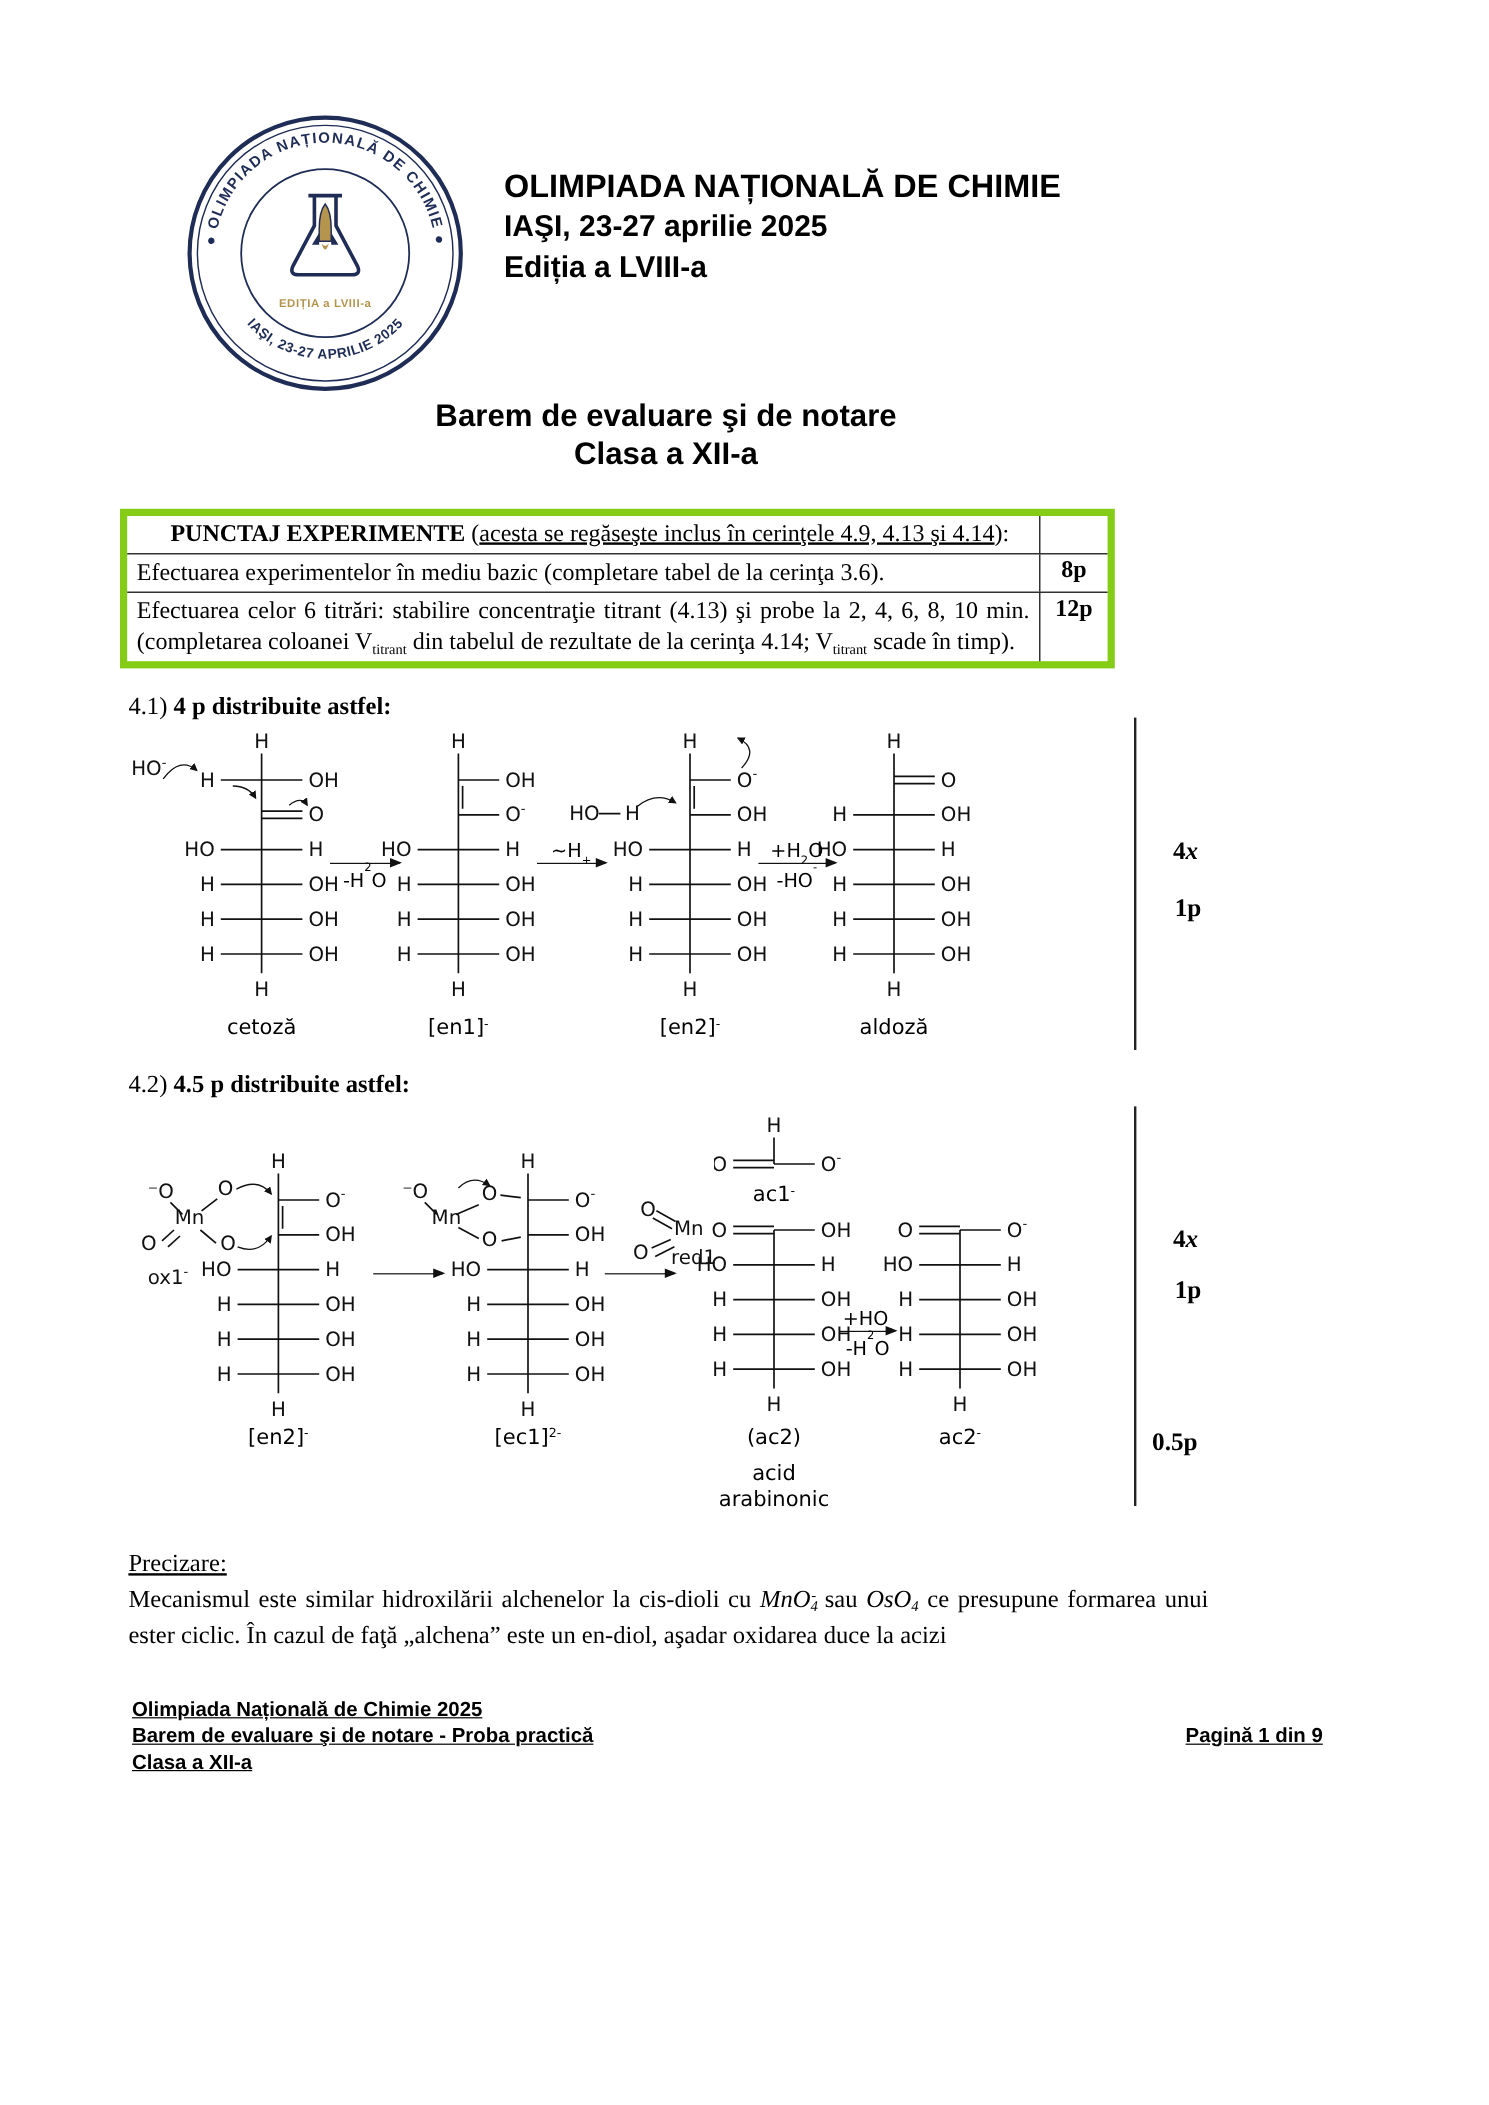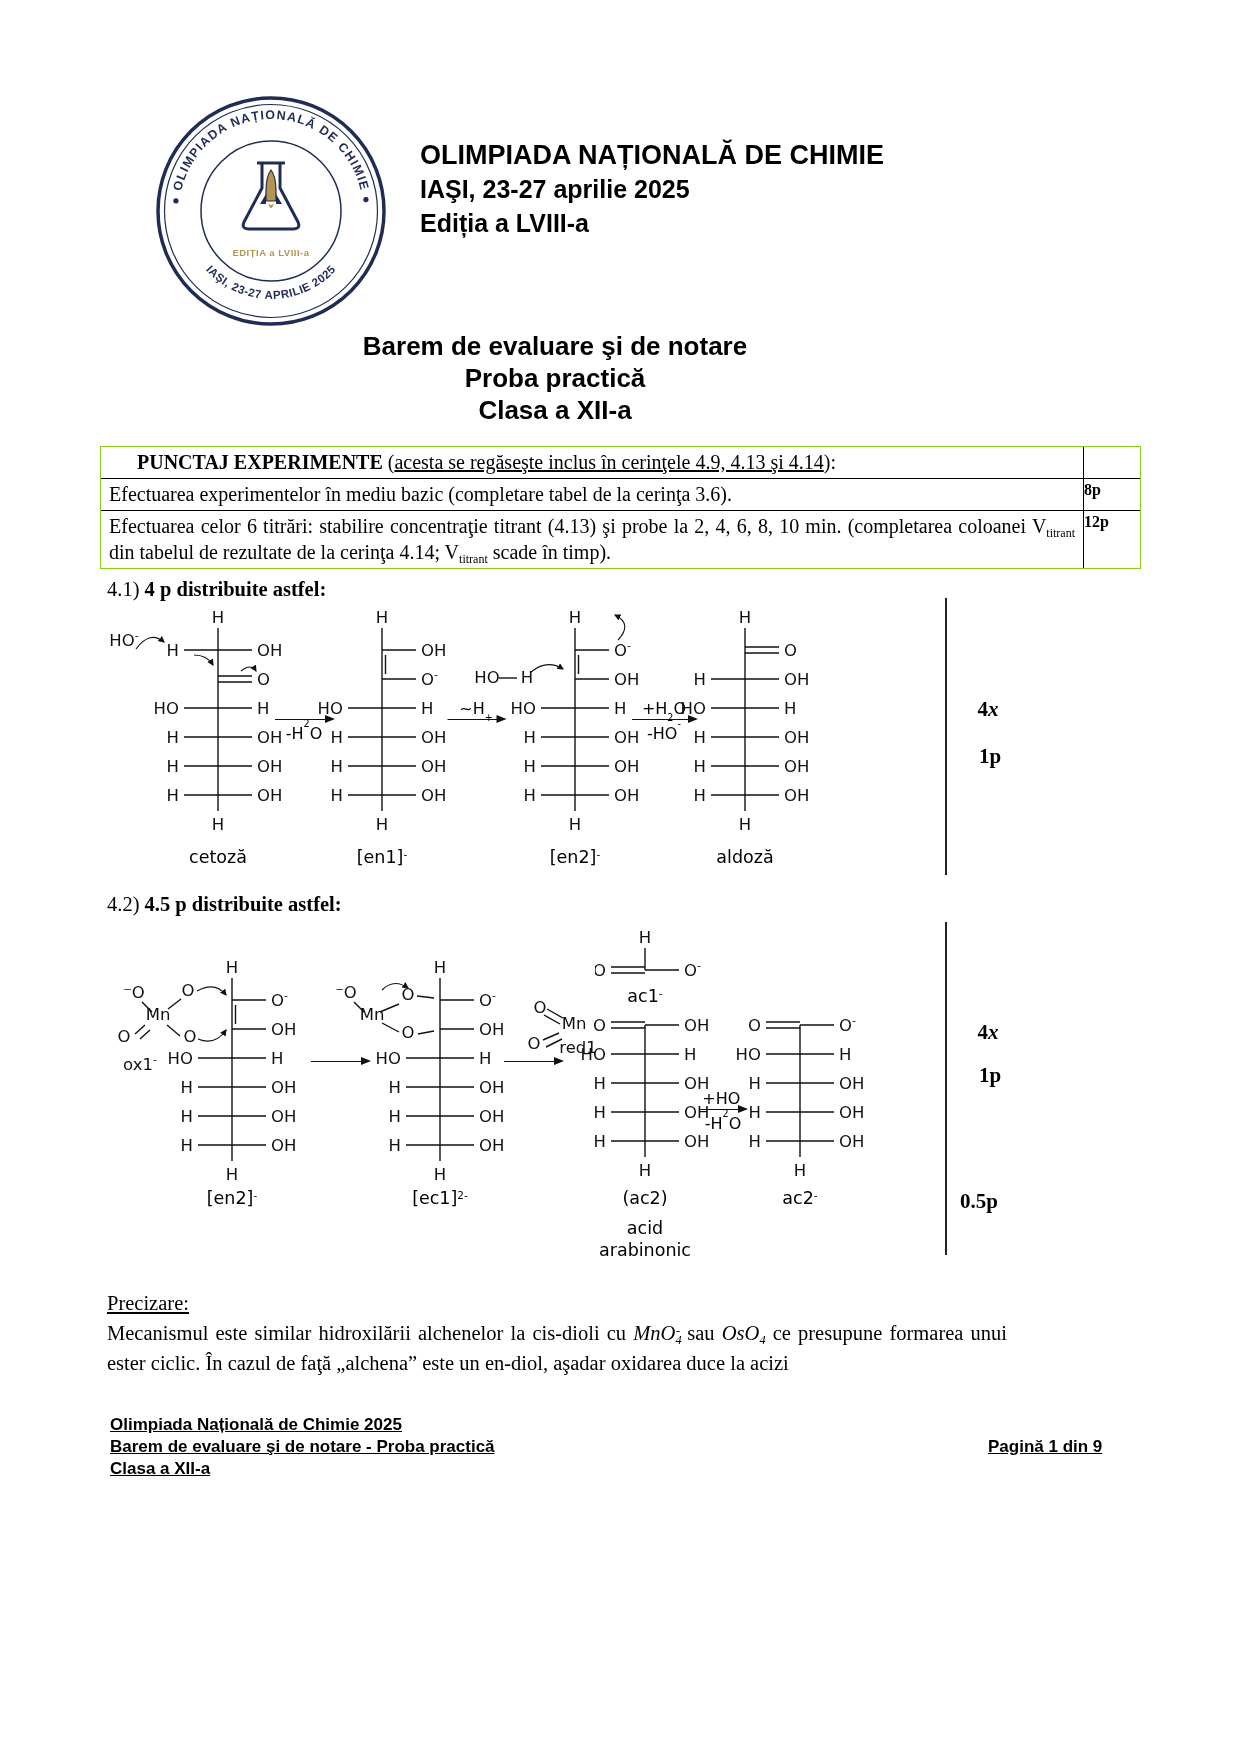--- a/index.html
+++ b/index.html
@@ -15,25 +15,25 @@
 
   
   .hdr{left:420px;top:138px;width:630px;font-weight:bold;
        font-family:"Liberation Sans",sans-serif;line-height:34px;}
   .hdr .l1{font-size:27px;}
   .hdr .l2,.hdr .l3{font-size:25px;}
   .doc-title{left:340px;top:330px;width:430px;text-align:center;font-weight:bold;
        font-family:"Liberation Sans",sans-serif;font-size:26px;line-height:32px;}
 
   
-  .score-table{left:100px;top:446px;width:1041px;border:1px solid #84cc16;box-sizing:border-box;}
+  .score-table{left:100px;top:424px;width:829px;border:6px solid #84cc16;box-sizing:border-box;}
   .tr{display:flex;border-bottom:1px solid #000;}
   .tr:last-child{border-bottom:none;}
   .td-main{flex:1;padding:2px 8px 3px 8px;font-size:20px;line-height:1.3;}
-  .td-pts{width:56px;border-left:1px solid #000;font-size:16px;
+  .td-pts{width:56px;border-left:1px solid #000;text-align:center;font-size:20px;
           font-weight:bold;padding-top:2px;flex:none;}
   .just{text-align:justify;}
   .indent{padding-left:36px;}
 
   .heading{font-size:20.5px;}
   .prewrap{white-space:pre-wrap;}
 
   
   .scheme{position:absolute;}
   .struct{position:absolute;}
@@ -89,21 +89,20 @@
   </svg>
 
   <div class="abs hdr">
     <div class="l1">OLIMPIADA NAȚIONALĂ DE CHIMIE</div>
     <div class="l2">IAŞI, 23-27 aprilie 2025</div>
     <div class="l3">Ediția a LVIII-a</div>
   </div>
 
   <div class="abs doc-title">
     <div>Barem de evaluare şi de notare</div>
-    <div>Proba practică</div>
     <div>Clasa a XII-a</div>
   </div>
 
   <div class="abs score-table">
     <div class="tr">
       <div class="td-main indent"><span class="bold">PUNCTAJ EXPERIMENTE</span><span> (</span><span class="underline">acesta se regăseşte inclus în cerinţele 4.9, 4.13 şi 4.14</span><span>):</span></div>
       <div class="td-pts"></div>
     </div>
     <div class="tr">
       <div class="td-main">Efectuarea experimentelor în mediu bazic (completare tabel de la cerinţa 3.6).</div>

